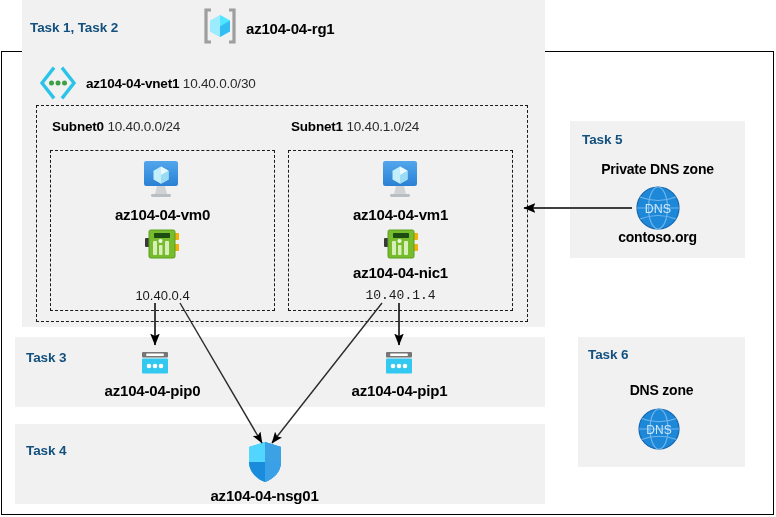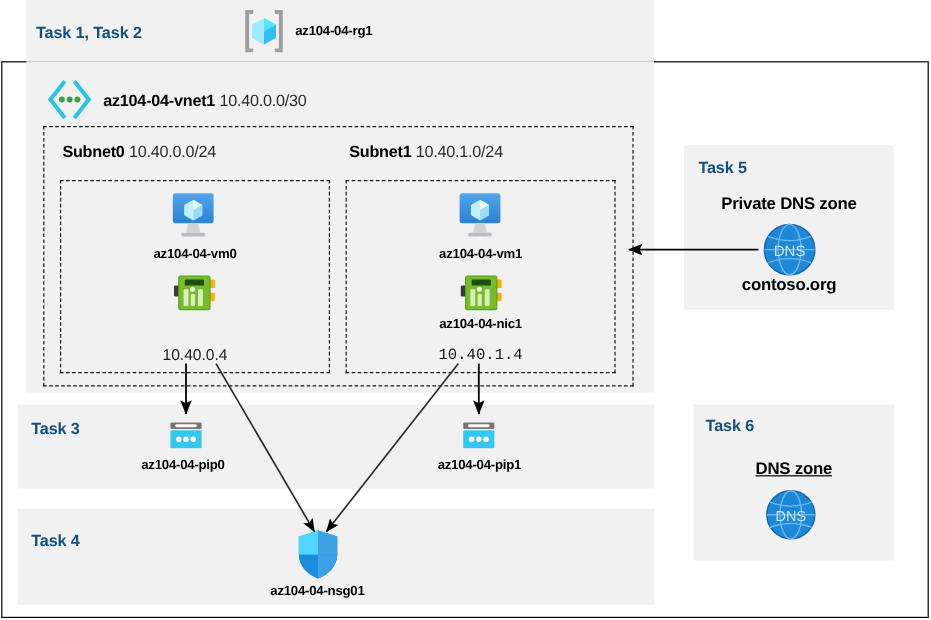--- a/index.html
+++ b/index.html
@@ -31,21 +31,21 @@
     color: #12507e;
     font-weight: bold;
     font-size: 13.5px;
     letter-spacing: -0.1px;
     white-space: nowrap;
   }
   .node-label {
     position: absolute;
     color: #000000;
     font-weight: bold;
-    font-size: 11px;
+    font-size: 15px;
     white-space: nowrap;
     text-align: center;
     letter-spacing: -0.2px;
   }
   .node-sub {
     position: absolute;
     color: #1a1a1a;
     font-weight: normal;
     font-size: 13px;
     white-space: nowrap;
@@ -273,21 +273,21 @@
       <line x1="4" y1="25" x2="46" y2="25" stroke="#6fb6ec" stroke-width="1.2"></line>
       <path d="M7 14 Q25 21 43 14" fill="none" stroke="#6fb6ec" stroke-width="1.2"></path>
       <path d="M7 36 Q25 29 43 36" fill="none" stroke="#6fb6ec" stroke-width="1.2"></path>
       <text x="25" y="30" font-family="Liberation Sans, sans-serif" font-size="12.5" fill="#cfe7fa" text-anchor="middle">DNS</text>
     </svg>
   </div>
   <div class="node-label" style="left:570px; top:229px; width:175px; font-size:14px;">contoso.org</div>
 
   <div class="gray" style="left:578px; top:337px; width:167px; height:130px;"></div>
   <div class="task-label" style="left:588px; top:347px;">Task 6</div>
-  <div class="node-label" style="left:578px; top:382px; width:167px; font-size:14px;text-decoration:underline;">DNS zone</div>
+  <div class="node-label" style="left:578px; top:382px; width:167px; font-size:14px;">DNS zone</div>
 
   <div class="icon-wrap" style="left:635px; top:405px; width:48px; height:48px;">
     <svg width="48" height="48" viewBox="0 0 48 48">
       <circle cx="24" cy="24" r="20" fill="#1d87d8"></circle>
       <circle cx="24" cy="24" r="20" fill="none" stroke="#1565b0" stroke-width="1.2"></circle>
       <ellipse cx="24" cy="24" rx="9" ry="20" fill="none" stroke="#6fb6ec" stroke-width="1.2"></ellipse>
       <line x1="4" y1="24" x2="44" y2="24" stroke="#6fb6ec" stroke-width="1.2"></line>
       <path d="M6.5 13.5 Q24 20 41.5 13.5" fill="none" stroke="#6fb6ec" stroke-width="1.2"></path>
       <path d="M6.5 34.5 Q24 28 41.5 34.5" fill="none" stroke="#6fb6ec" stroke-width="1.2"></path>
       <text x="24" y="29" font-family="Liberation Sans, sans-serif" font-size="12" fill="#cfe7fa" text-anchor="middle">DNS</text>

